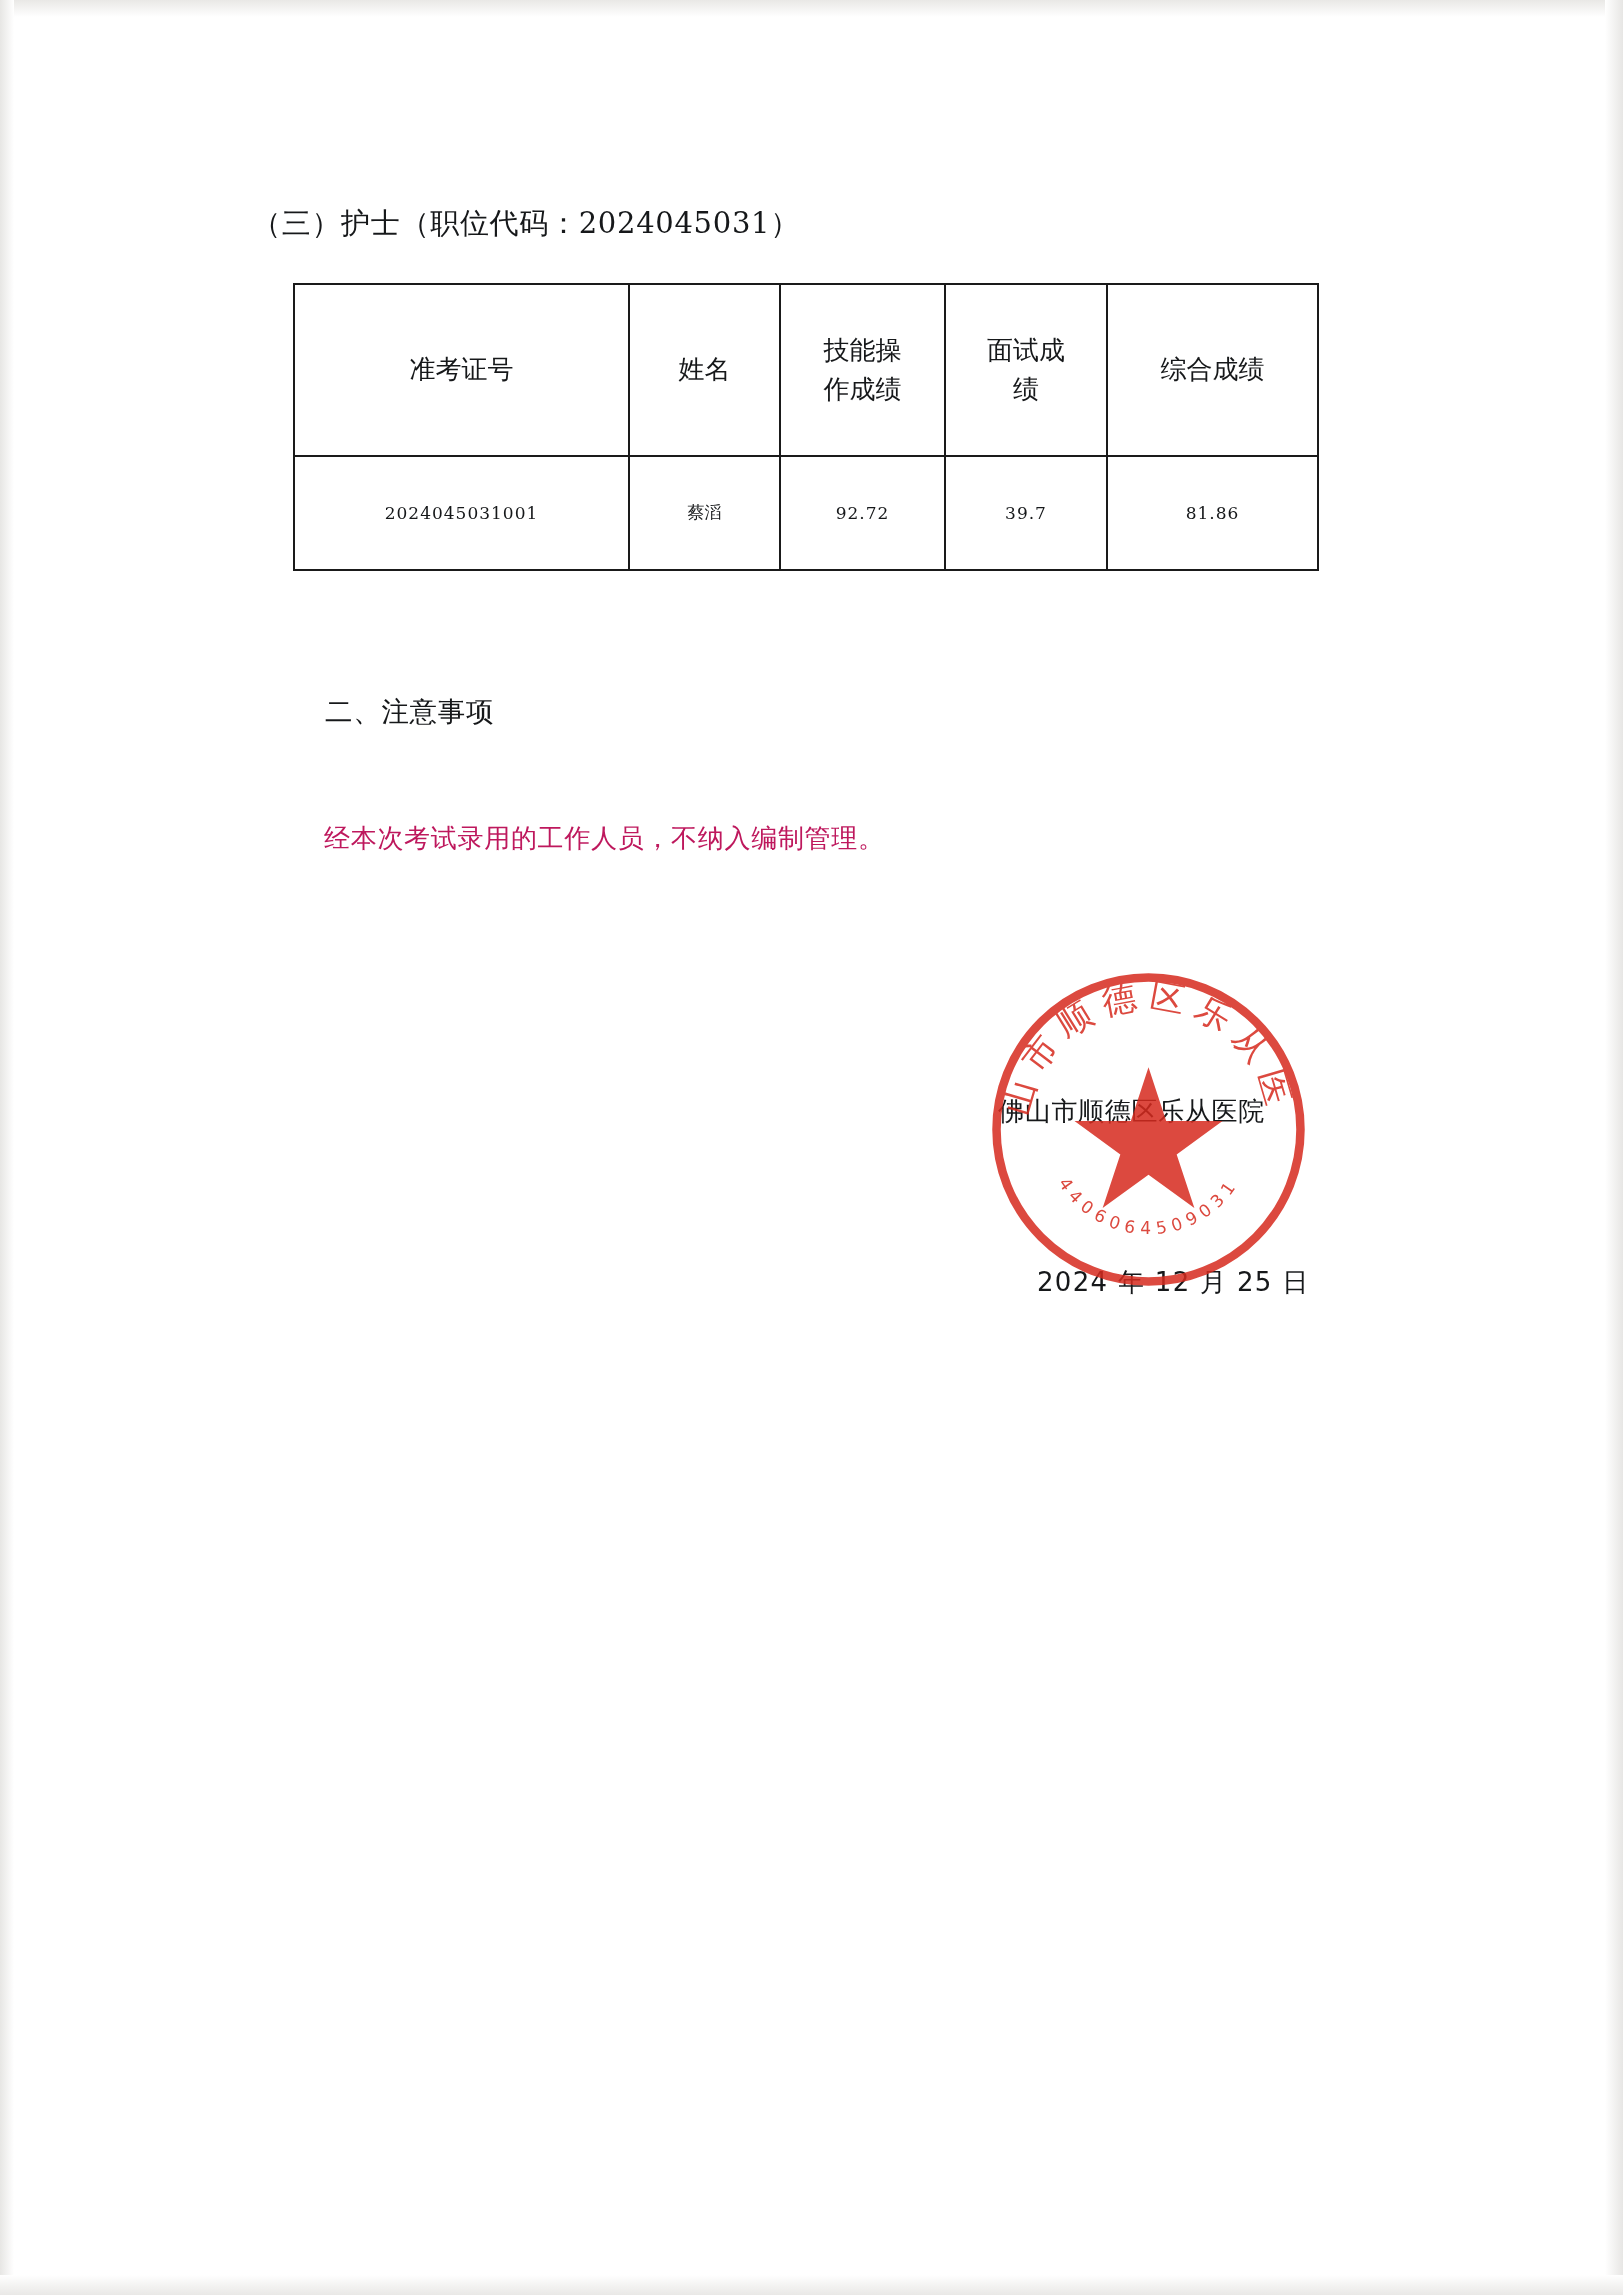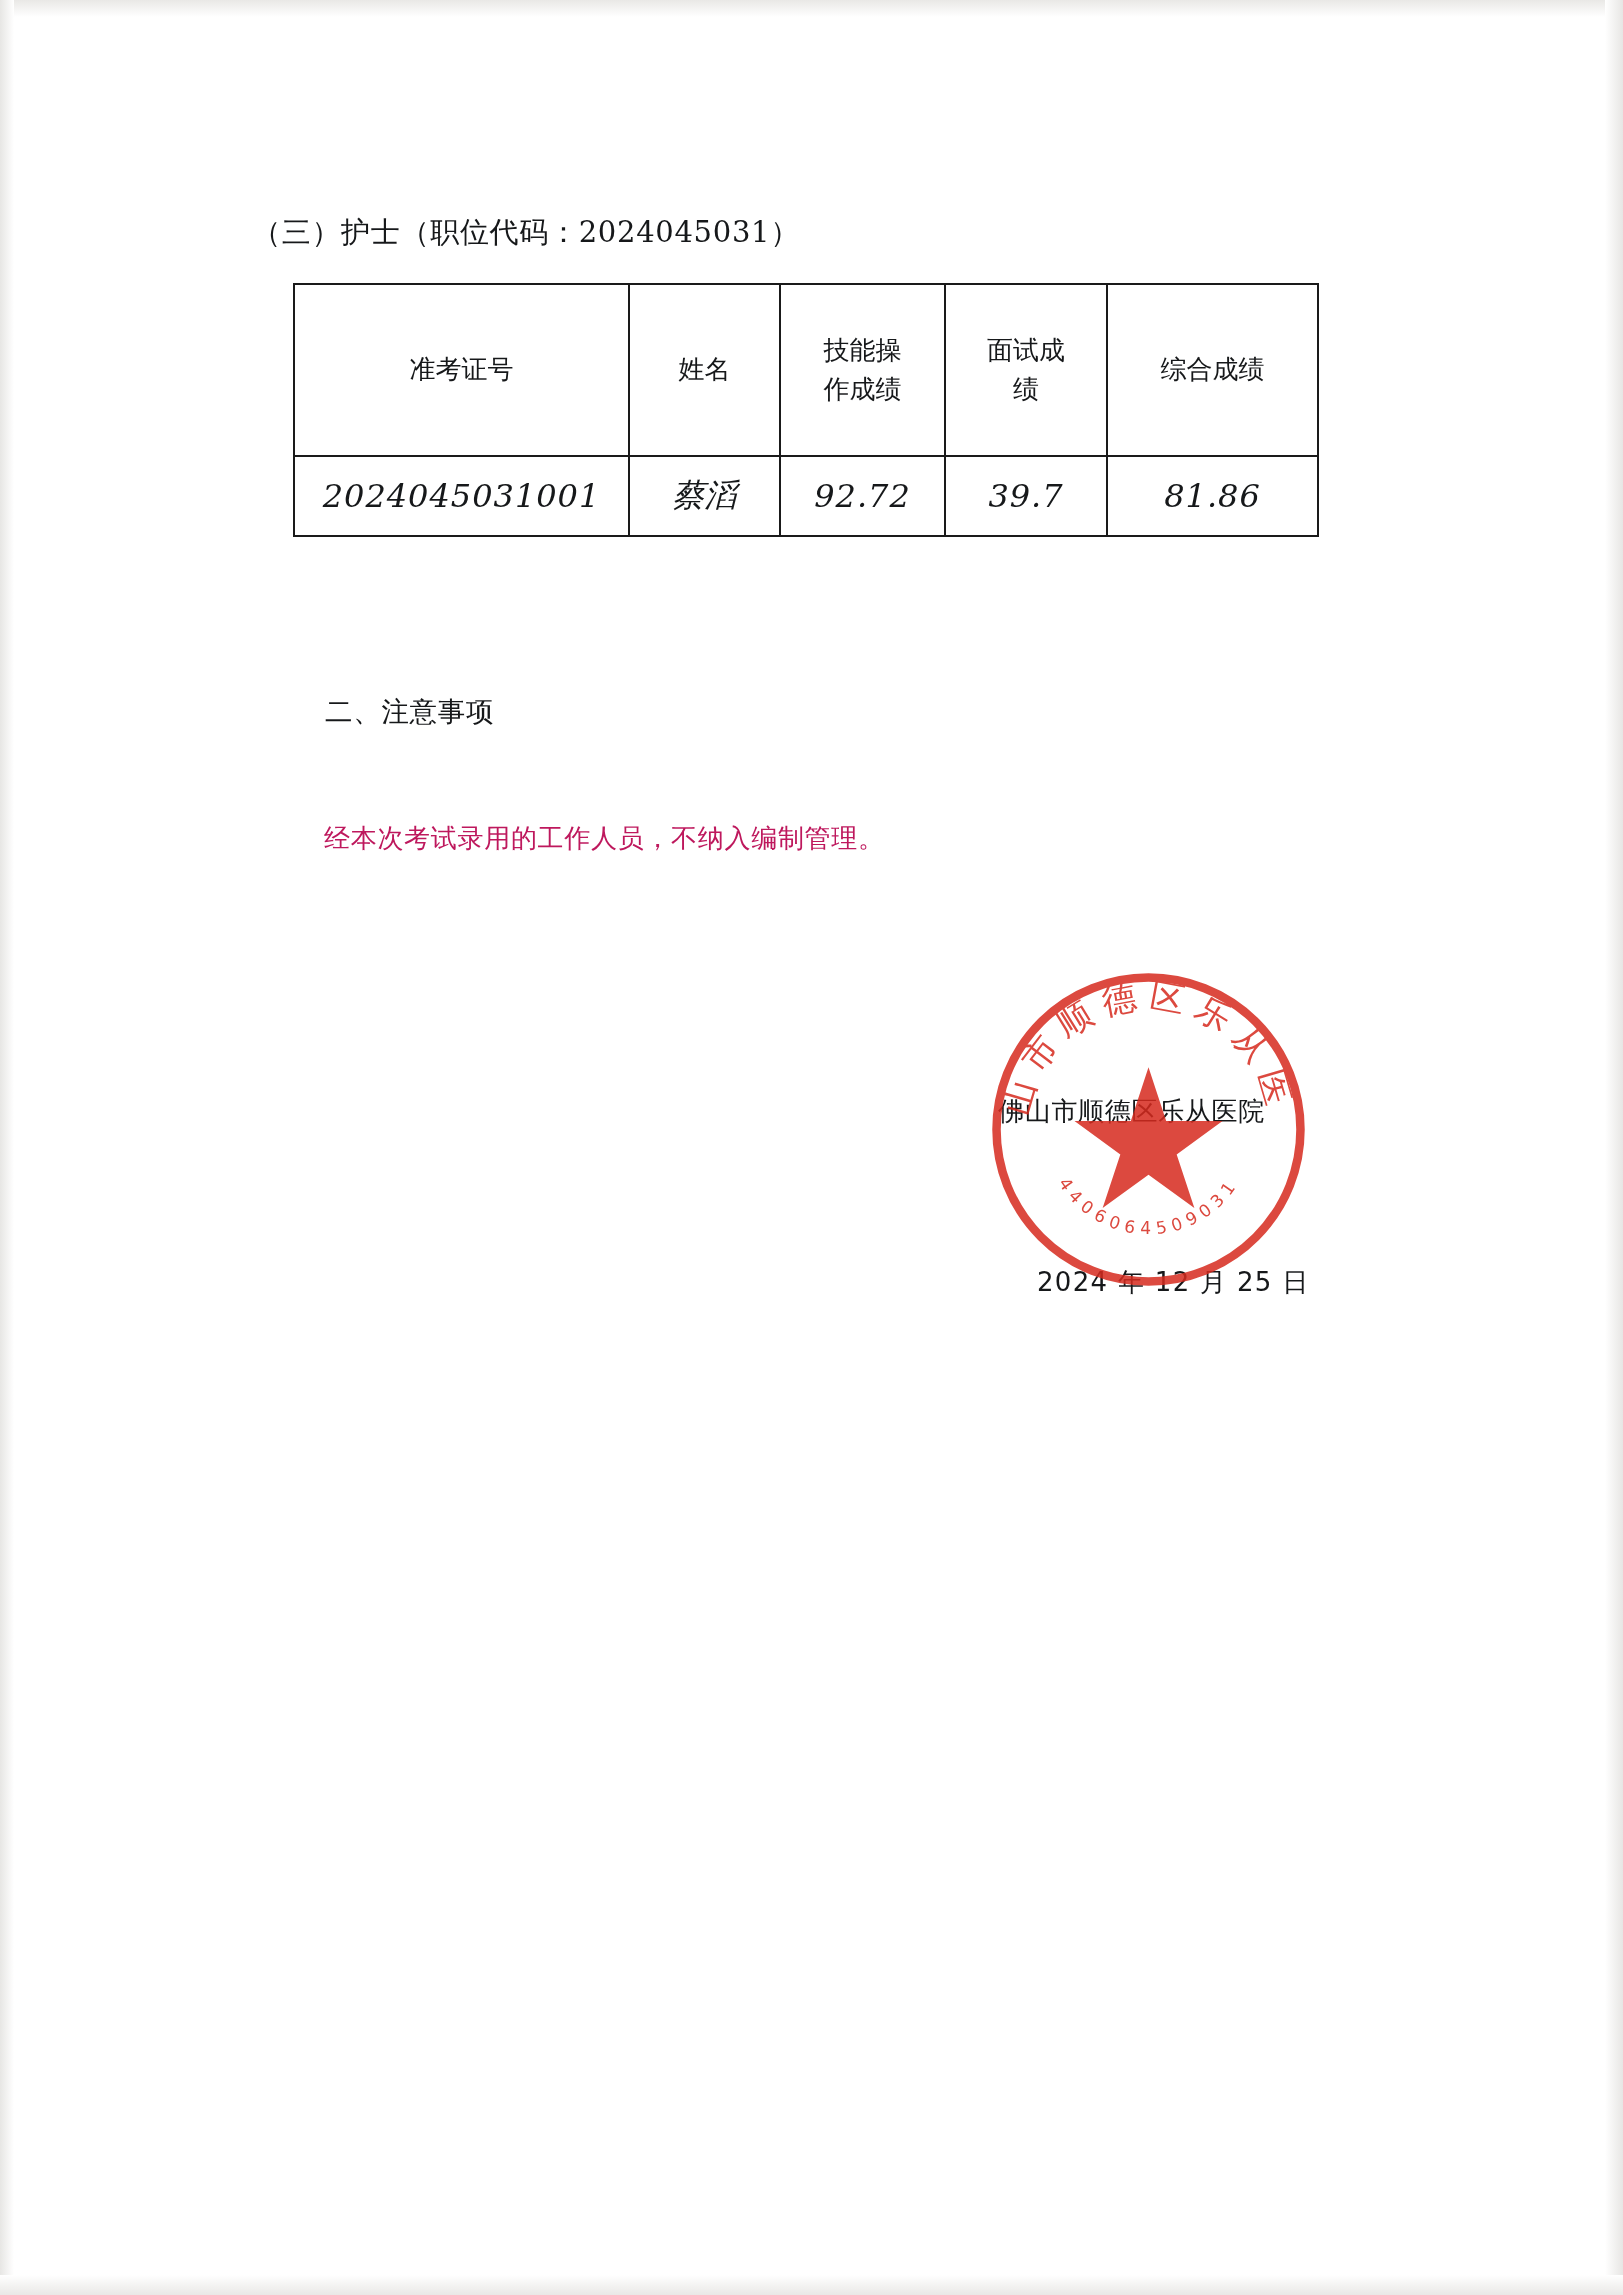--- a/index.html
+++ b/index.html
@@ -55,21 +55,21 @@
     position: absolute;
     font-family: "DejaVu Serif", "Liberation Serif", serif;
     font-size: 29px;
     color: #16181a;
     letter-spacing: 0.7px;
     white-space: nowrap;
   }
 
   #heading-nurse {
     left: 252px;
-    top: 213px;
+    top: 204px;
   }
 
   #heading-notes {
     left: 313px;
     top: 694px;
     font-size: 27.5px;
     margin-left: 12px;
   }
 
   .body-paragraph {
@@ -104,23 +104,22 @@
     color: #16181a;
   }
   table.score-table thead th {
     height: 162px;
     font-size: 26px;
     line-height: 1.5;
     padding: 3.9px 2.6px;
   }
   table.score-table tbody td {
     height: 72px;
-    font-size: 32px;
-    padding: 3px;
-    font-style: italic;
+    font-size: 17px;
+    padding: 20px;
   }
   .col-exam-no  { width: 335px; }
   .col-name     { width: 151px; }
   .col-skill    { width: 165px; }
   .col-inter    { width: 162px; }
   .col-total    { width: 211px; }
 
   .mono-num {
     font-family: "DejaVu Serif", "Liberation Serif", serif;
     letter-spacing: 1px;

